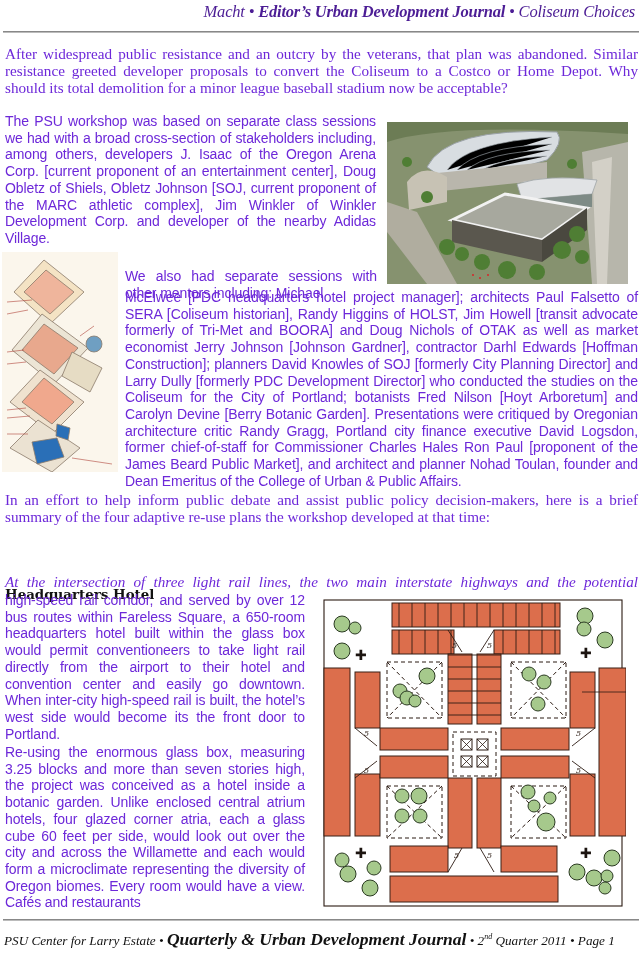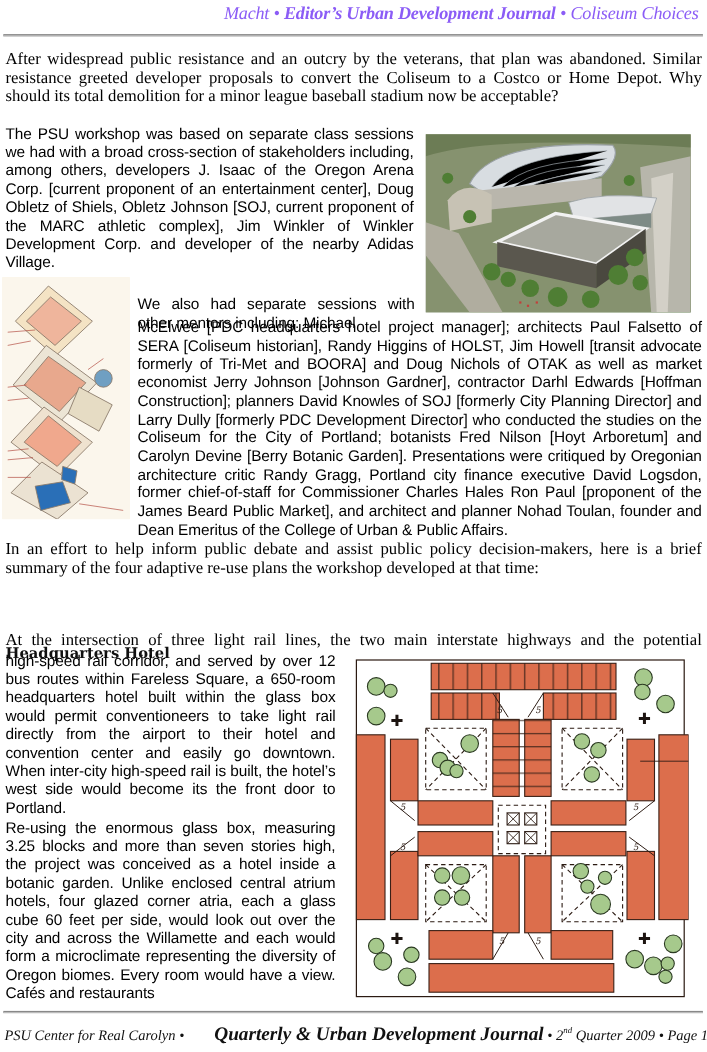--- a/index.html
+++ b/index.html
@@ -2,43 +2,43 @@
 <html><head>
 <meta charset="utf-8">
 <style>
   * { box-sizing: border-box; margin: 0; padding: 0; }
   html, body { width: 643px; height: 956px; background: #ffffff; overflow: hidden; }
   body { position: relative; font-family: "DejaVu Serif", "Liberation Serif", serif; color: #111; }
 
   .running-head {
     position: absolute; right: 8px; top: 2px;
     font-family: "Liberation Serif", serif; font-style: italic;
-    font-size: 16.5px; color: #8b5cf6; white-space: nowrap; letter-spacing: -0.2px;
+    font-size: 16.5px; color: #4c1d95; white-space: nowrap; letter-spacing: -0.2px;
   }
   .running-head .bold { font-weight: bold; }
   .rule { position: absolute; left: 3px; width: 636px; height: 2px; background: #888; border-bottom: 1px solid #bbb; }
   .rule.top { top: 31px; }
   .rule.bottom { top: 919px; }
 
   .para {
     position: absolute;
     font-family: "Liberation Serif", serif;
     font-size: 15.2px; line-height: 16.9px;
-    text-align: justify; color: #000000;
+    text-align: justify; color: #6d28d9;
   }
   .para.book { font-family: Liberation Sans, sans-serif; font-size: 14px; line-height: 16.7px; letter-spacing: -0.1px; }
   .h3 {
     position: absolute; font-family: "DejaVu Serif", serif; font-weight: bold; font-size: 13.4px; color: #111;
   }
 
   .footer {
     position: absolute; left: 4px; top: 929px; white-space: nowrap;
     font-family: "Liberation Serif", serif; font-style: italic; font-size: 13.2px; color: #111;
   }
-  .footer .big { font-weight: bold; font-size: 17.5px; margin-left: 24px; }
+  .footer .big { font-weight: bold; font-size: 17.5px; }
   .footer sup { font-size: 8px; vertical-align: 6px; }
 
   
   .aerial {
     position: absolute; left: 387px; top: 122px; width: 241px; height: 162px; overflow: hidden;
     background: linear-gradient(160deg, #7b8a63 0%, #9aa387 30%, #8a8c7c 55%, #5d7a45 80%, #476a34 100%);
   }
   
   .cutaway {
     position: absolute; left: 2px; top: 252px; width: 116px; height: 220px; overflow: hidden; background: #fbf4e8;
@@ -143,21 +143,21 @@
   </svg>
 </div>
 
 <p class="para book" style="left:125px; top:256px; width:252px;margin-top:12px;">We also had separate sessions with other mentors including: Michael</p>
 <p class="para book" style="left:125px; top:289px; width:513px;">McElwee [PDC headquarters hotel project manager]; architects Paul Falsetto of SERA [Coliseum historian], Randy Higgins of HOLST, Jim Howell [transit advocate formerly of Tri-Met and BOORA] and Doug Nichols of OTAK as well as market economist Jerry Johnson [Johnson Gardner], contractor Darhl Edwards [Hoffman Construction]; planners David Knowles of SOJ [formerly City Planning Director] and Larry Dully [formerly PDC Development Director] who conducted the studies on the Coliseum for the City of Portland; botanists Fred Nilson [Hoyt Arboretum] and Carolyn Devine [Berry Botanic Garden]. Presentations were critiqued by Oregonian architecture critic Randy Gragg, Portland city finance executive David Logsdon, former chief-of-staff for Commissioner Charles Hales Ron Paul [proponent of the James Beard Public Market], and architect and planner Nohad Toulan, founder and Dean Emeritus of the College of Urban &amp; Public Affairs.</p>
 
 <p class="para" style="left:5px; top:492px; width:633px;">In an effort to help inform public debate and assist public policy decision-makers, here is a brief summary of the four adaptive re-use plans the workshop developed at that time:</p>
 
 <div class="h3" style="left:5px; top:558px;margin-top:28px;">Headquarters Hotel</div>
 
-<p class="para" style="left:5px; top:574px; width:633px; text-align:justify; text-align-last:justify;">At the intersection of three light rail lines, the two main interstate highways and the potential</p>
+<p class="para" style="left:5px; top:574px; width:633px; text-align:justify; text-align-last:justify;font-style:italic;">At the intersection of three light rail lines, the two main interstate highways and the potential</p>
 <p class="para book" style="left:5px; top:592px; width:300px;">high-speed rail corridor, and served by over 12 bus routes within Fareless Square, a 650-room headquarters hotel built within the glass box would permit conventioneers to take light rail directly from the airport to their hotel and convention center and easily go downtown. When inter-city high-speed rail is built, the hotel’s west side would become its the front door to Portland.</p>
 
 <p class="para book" style="left:5px; top:744px; width:300px;">Re-using the enormous glass box, measuring 3.25 blocks and more than seven stories high, the project was conceived as a hotel inside a botanic garden. Unlike enclosed central atrium hotels, four glazed corner atria, each a glass cube 60 feet per side, would look out over the city and across the Willamette and each would form a microclimate representing the diversity of Oregon biomes. Every room would have a view. Cafés and restaurants</p>
 
 <div class="plan">
   <svg width="304" height="318" viewBox="0 0 304 318">
     <defs>
       <pattern id="stairs" width="13" height="40" patternUnits="userSpaceOnUse">
           <line x1="12" y1="0" x2="12" y2="40" stroke="#2b1a12" stroke-width="0.9"></line>
         </pattern>
@@ -294,21 +294,21 @@
         <text x="254" y="177">5</text>
       <text x="132" y="262">5</text>
         <text x="165" y="262">5</text>
     </g>
     <line x1="260" y1="96" x2="304" y2="96" stroke="#2b1a12" stroke-width="0.8"></line>
   </svg>
 </div>
 
 <div class="rule bottom"></div>
 <div class="footer">
-  <span>PSU Center for Real Carolyn</span>
+  <span>PSU Center for Larry Estate</span>
   <span>•</span>
   <span class="big">Quarterly &amp; Urban Development Journal</span>
   <span>•</span>
   <span>2</span><sup>nd</sup>
-  <span>Quarter 2009</span>
+  <span>Quarter 2011</span>
   <span>•</span>
   <span>Page 1</span>
 </div>
 
 </body></html>

